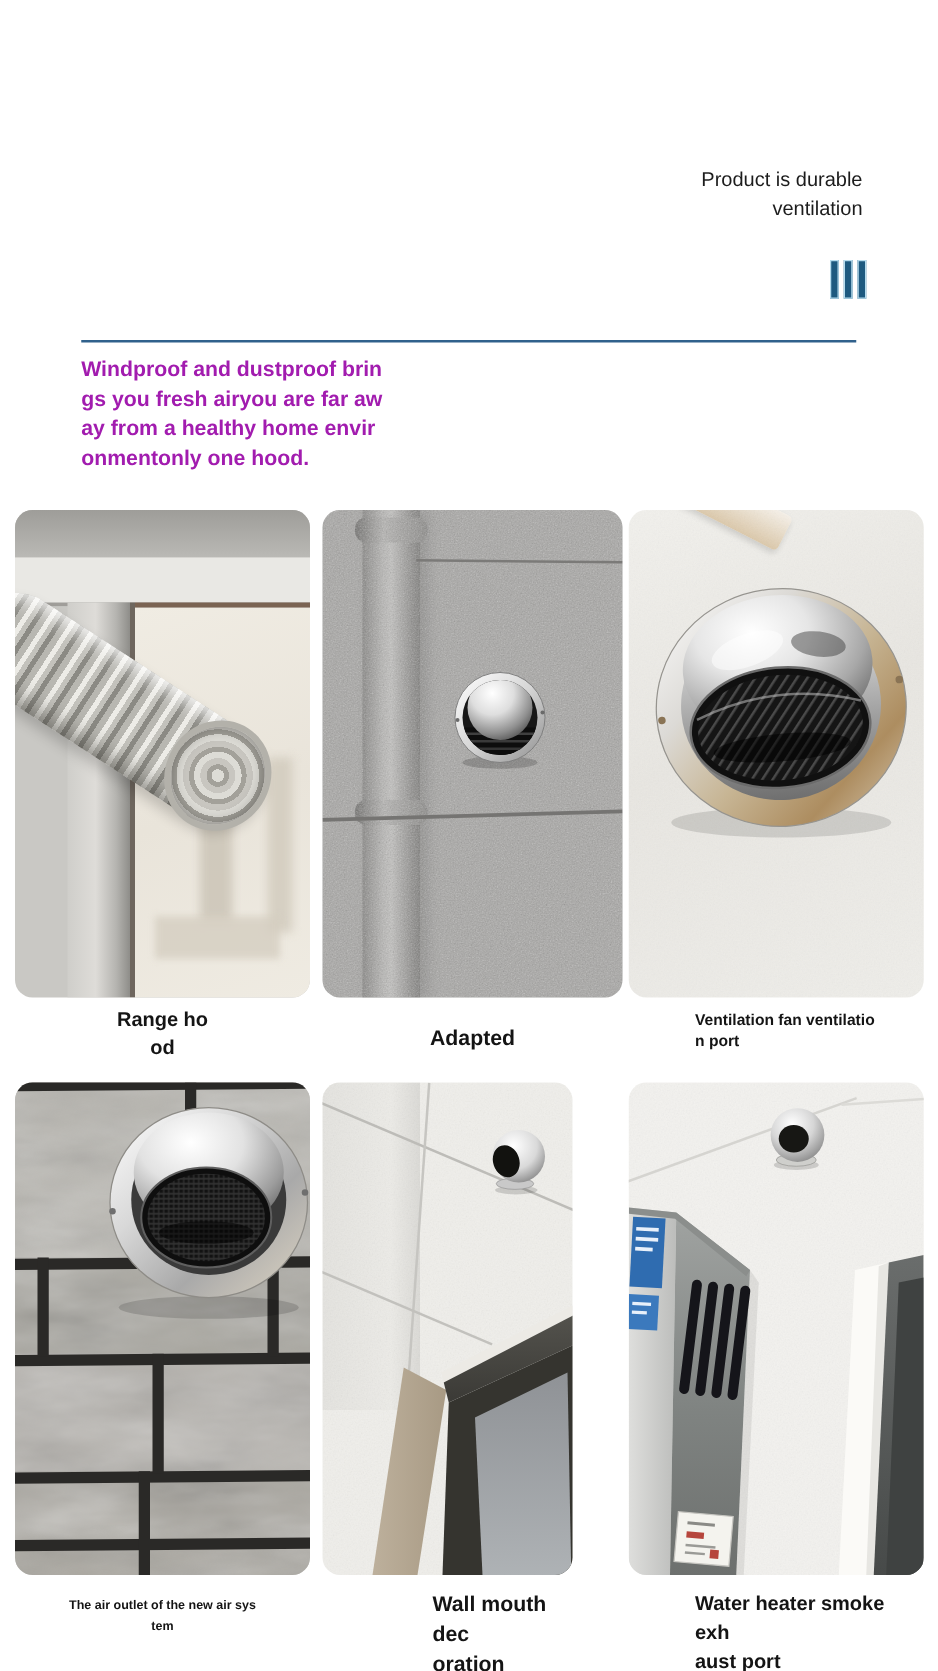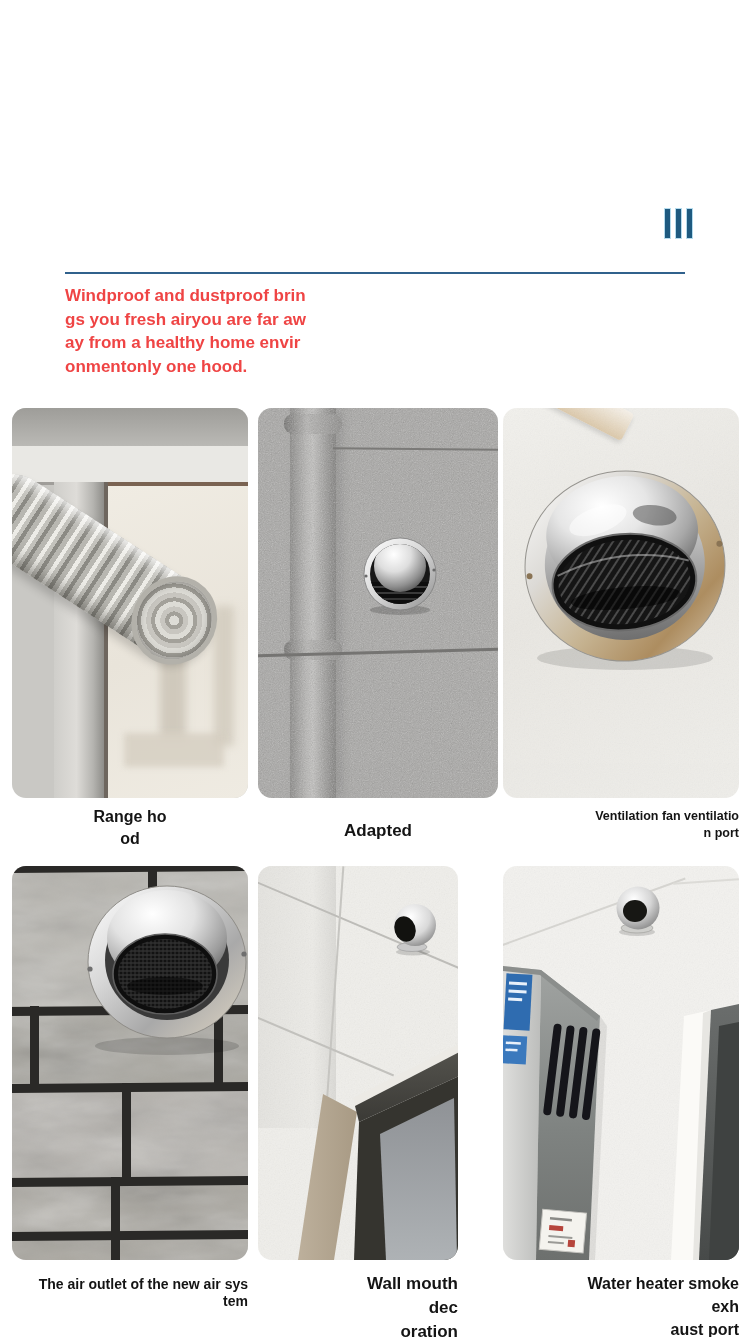--- a/index.html
+++ b/index.html
@@ -8,38 +8,38 @@
 
   
   .title{position:absolute;left:65px;top:96px;margin:0;white-space:pre-line;
          font-size:32px;line-height:47px;font-weight:700;color:#1b63b0;letter-spacing:-.2px;}
   .tagline{position:absolute;right:60px;top:133px;text-align:right;white-space:pre-line;
          font-size:16px;line-height:23px;font-weight:500;color:#1c1c1c;}
   .bars{position:absolute;right:57px;top:208px;display:flex;gap:4px;}
   .bars i{display:block;width:5px;height:29px;background:#1e5a80;border:1px solid #b5dcee;}
   .divider{position:absolute;left:65px;top:272px;width:620px;height:2px;background:#30618c;}
   .lede{position:absolute;left:65px;top:284px;margin:0;white-space:pre-line;
-        font-size:17px;line-height:23.5px;font-weight:700;color:#ef4444;}
+        font-size:17px;line-height:23.5px;font-weight:700;color:#a21caf;}
 
   
   figure{margin:0;position:absolute;}
   .photo{position:relative;width:100%;border-radius:14px;overflow:hidden;}
   .row1 .photo{height:390px;} .row2 .photo{height:394px;}
   .f1{left:12px;top:408px;width:236px;}
   .f2{left:258px;top:408px;width:240px;}
   .f3{left:503px;top:408px;width:236px;}
   .f4{left:12px;top:866px;width:236px;}
   .f5{left:258px;top:866px;width:200px;}
   .f6{left:503px;top:866px;width:236px;}
-  figcaption{white-space:pre-line;color:#141414;font-weight:700;text-align:right;}
+  figcaption{white-space:pre-line;color:#141414;font-weight:700;}
   .cap-c{text-align:center;}
   .c1{margin-top:8px;font-size:16px;line-height:22px;}
   .c2{margin-top:22px;font-size:17px;line-height:22px;}
   .c3{margin-top:10px;padding-left:53px;font-size:12.5px;line-height:17px;}
-  .c4{margin-top:16px;font-size:14px;line-height:17px;text-align:right;}
+  .c4{margin-top:16px;font-size:10px;line-height:17px;}
   .c5{margin-top:12px;padding-left:88px;font-size:17px;line-height:24px;}
   .c6{margin-top:12px;padding-left:53px;font-size:16px;line-height:23px;}
 
   .abs{position:absolute;}
   .noise{position:absolute;inset:0;width:100%;height:100%;pointer-events:none;}
 
   
   .p1{background:#c9c8c4;}
   .p1-topband{left:0;top:0;width:100%;height:38px;background:linear-gradient(#9e9d99,#bab9b5);}
   .p1-frametop{left:0;top:38px;width:100%;height:36px;background:#e9e8e4;border-bottom:3px solid #a09e9a;}
@@ -118,20 +118,22 @@
       </filter>
     <filter id="f-stucco">
         <feTurbulence type="fractalNoise" baseFrequency="0.8" numOctaves="2" stitchTiles="stitch"></feTurbulence>
         <feColorMatrix type="saturate" values="0"></feColorMatrix>
       </filter>
   </defs>
 </svg>
 
 <div class="page">
 
+  <div class="tagline">Product is durable
+ventilation</div>
   <div class="bars">
       <i></i>
       <i></i>
       <i></i>
     </div>
   <div class="divider"></div>
   <p class="lede">Windproof and dustproof brin
 gs you fresh airyou are far aw
 ay from a healthy home envir
 onmentonly one hood.</p>

